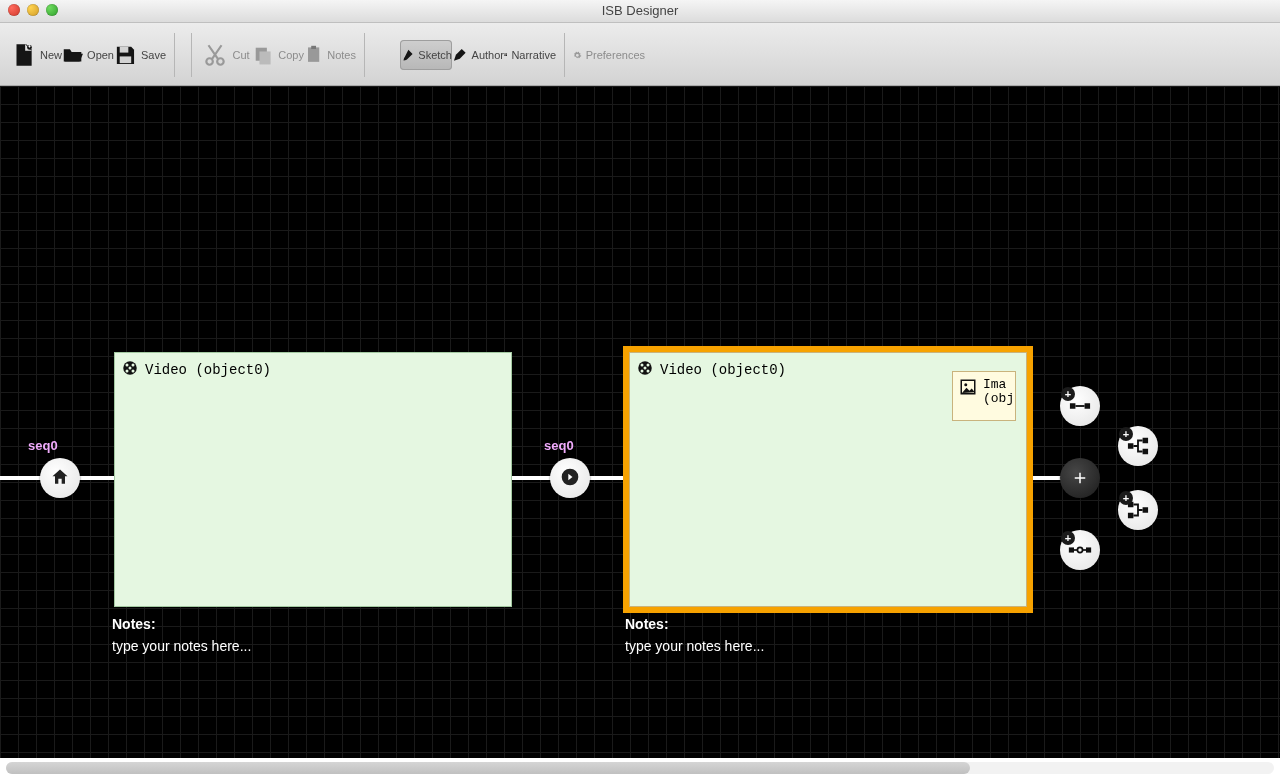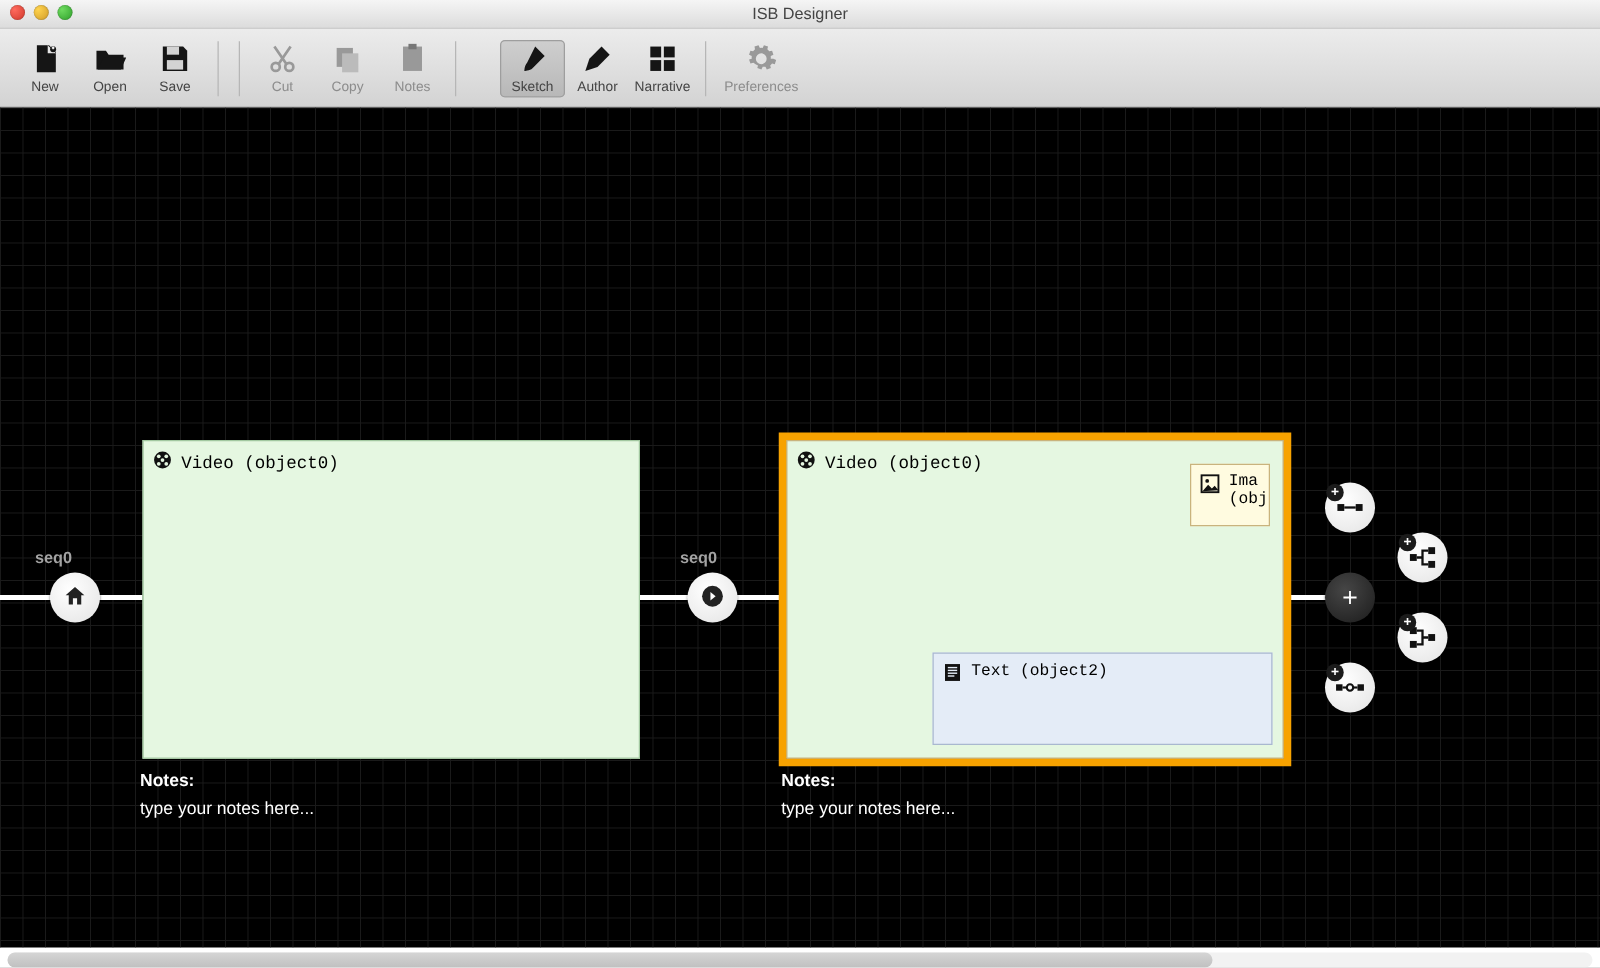--- a/index.html
+++ b/index.html
@@ -59,21 +59,21 @@
   }
   .tb-sep {
     width: 1px;
     height: 44px;
     background: #b6b6b6;
     margin: 0 8px;
   }
   .tb-btn {
     width: 52px;
     display: flex;
-    flex-direction: column;
+    flex-direction: row;
     align-items: center;
     justify-content: center;
     gap: 4px;
     font-size: 11px;
     color: #444;
     cursor: default;
     border-radius: 4px;
     padding: 2px 0 2px 0;
   }
   .tb-btn .ico {
@@ -130,21 +130,21 @@
     display: flex;
     align-items: center;
     justify-content: center;
     box-shadow: 0 1px 2px rgba(0,0,0,.6);
   }
   .seq-node svg { fill: #222; }
   .seq-label {
     position: absolute;
     top: 352px;
     font-size: 13px;
-    color: #a3a3a3;
+    color: #f0abfc;
     font-weight: 600;
   }
 
   
   .scene {
     position: absolute;
     background: #e5f7e1;
     border: 1px solid #a2c8a0;
     box-sizing: border-box;
     font-family: Liberation Mono, monospace;
@@ -438,32 +438,20 @@
         <svg viewBox="0 0 24 24">
             <rect x="3" y="3" width="18" height="18" fill="none" stroke="#111" stroke-width="2"></rect>
             <circle cx="9" cy="9" r="2"></circle>
             <path d="M4 20l6-7 4 4 3-3 4 5z"></path>
           </svg>
       </span>
       <span style="line-height:1.1">Ima (obj</span>
     </div>
 
 
-    <div class="mini text" style="left:116px; bottom:10px; width:272px; height:74px;">
-      <span>
-        <svg viewBox="0 0 24 24">
-            <rect x="4" y="3" width="16" height="18" fill="#111"></rect>
-            <rect x="7" y="6" width="10" height="1.5" fill="#e4ecf7"></rect>
-            <rect x="7" y="9" width="10" height="1.5" fill="#e4ecf7"></rect>
-            <rect x="7" y="12" width="10" height="1.5" fill="#e4ecf7"></rect>
-            <rect x="7" y="15" width="7" height="1.5" fill="#e4ecf7"></rect>
-          </svg>
-      </span>
-      <span>Text (object2)</span>
-    </div>
   </div>
   <div class="notes" style="left:625px; top:530px">
     <div class="notes-label">Notes:</div>
     <div class="notes-input">type your notes here...</div>
   </div>
 
   <div class="add-btn dark" style="left:1060px; top:372px">
     <svg width="18" height="18" viewBox="0 0 24 24">
         <path d="M11 5h2v14h-2zM5 11h14v2H5z" fill="#fff"></path>
       </svg>

